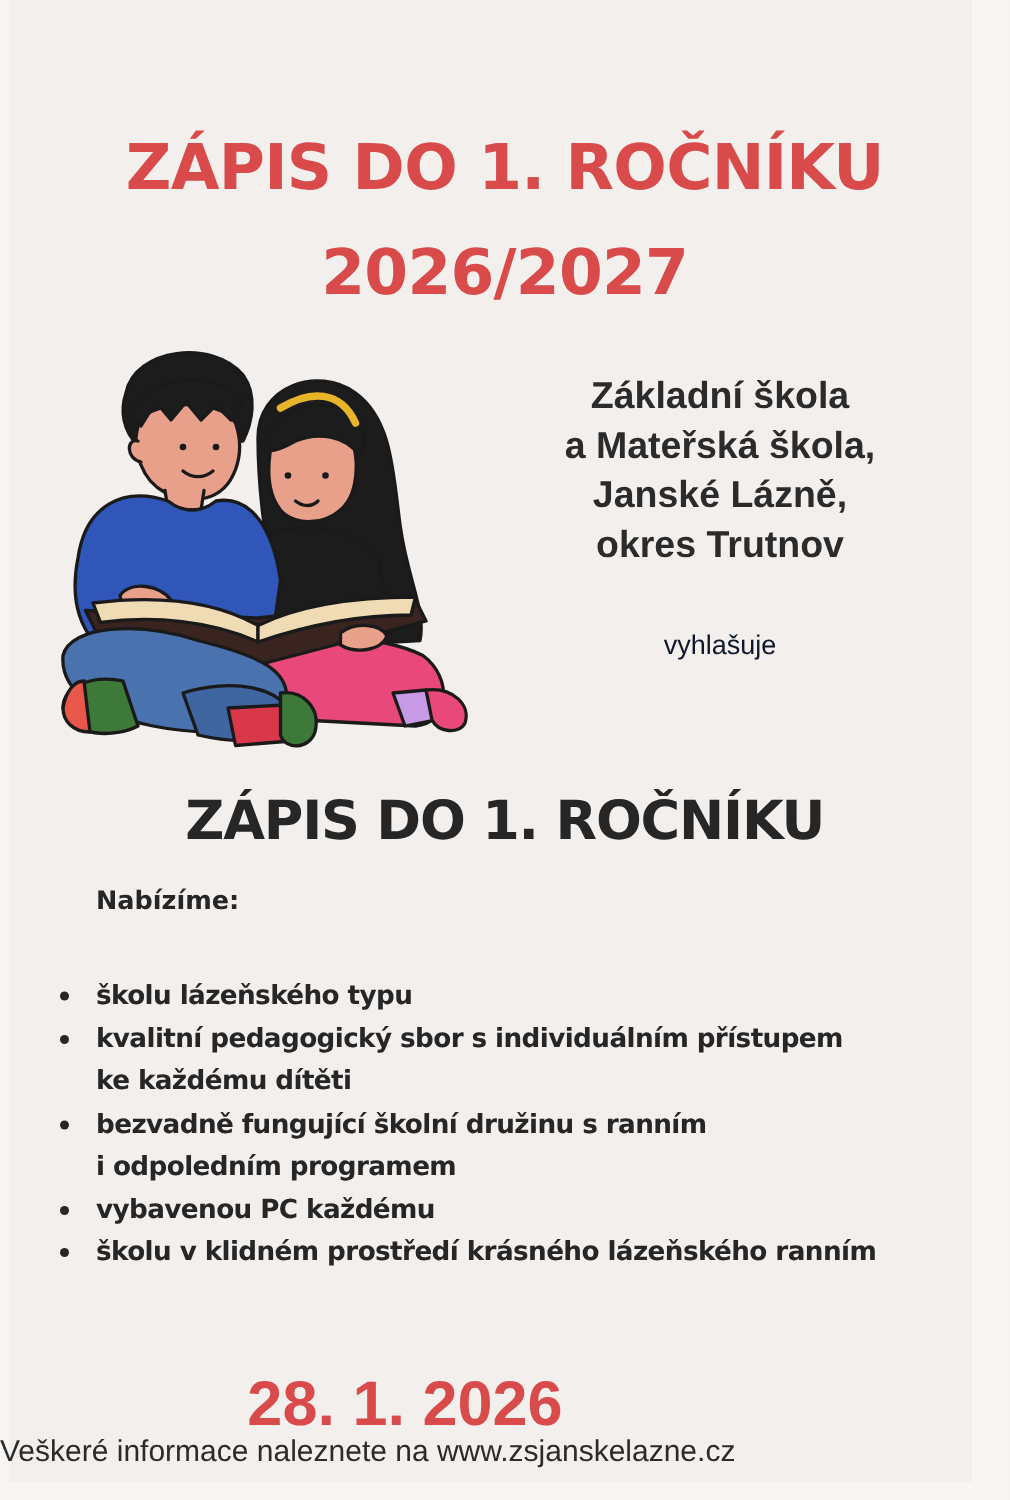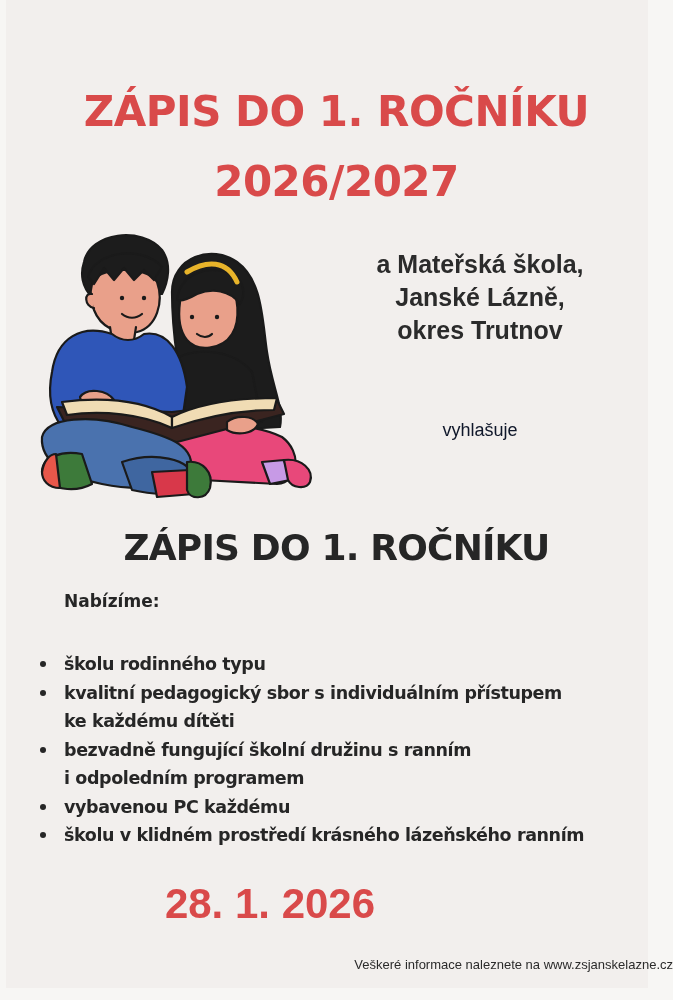--- a/index.html
+++ b/index.html
@@ -52,27 +52,27 @@
     font-family: "DejaVu Sans", sans-serif; font-weight: bold;
     font-size: 17.5px; line-height: 28.5px; color: #262626;
     letter-spacing: -0.4px;
   }
   .offers li { position: relative; padding-left: 26px; }
   .offers .bullet {
     position: absolute; left: 2px; top: 11px; width: 6px; height: 6px;
     border-radius: 50%; background: #262626;
   }
   .date {
-    position: absolute; left: 0; top: 880px; width: 540px; text-align: center;
+    position: absolute; left: 0; top: 912px; width: 540px; text-align: center;
     font-family: "Liberation Sans", sans-serif; font-weight: bold;
     font-size: 42px; color: #d94a4a;
   }
   .footer {
-    position: absolute; left: 0; top: 957px; width: 673px; text-align: right;
-    font-size: 13px; color: #2b2b2b; white-space: pre;
+    position: absolute; left: 0; top: 957px; width: 673px; text-align: left;
+    font-size: 20px; color: #2b2b2b; white-space: pre;
   }
   .footer a { color: #2b2b2b; text-decoration: none; }
 </style>
 </head>
 <body>
 
 <div class="poster"></div>
 
 <div class="title title-1">ZÁPIS DO 1. ROČNÍKU</div>
 <div class="title title-2">2026/2027</div>
@@ -131,33 +131,34 @@
       <path d="M20 250 C20 235 40 228 60 232 L70 262 C55 270 25 270 20 250 Z" fill="#3d7a3a"></path>
       <path d="M20 250 C22 238 28 232 34 232 L38 266 C26 266 20 258 20 250 Z" fill="#e8574a"></path>
 
       <path d="M130 250 L168 248 L172 272 L135 275 Z" fill="#d8384a"></path>
       <path d="M165 240 C180 238 192 250 188 266 C184 278 168 278 165 268 Z" fill="#3d7a3a"></path>
     </g>
   </svg>
 </div>
 
 <div class="school">
+  <div>Základní škola</div>
   <div>a Mateřská škola,</div>
   <div>Janské Lázně,</div>
   <div>okres Trutnov</div>
 </div>
 <div class="announces">vyhlašuje</div>
 
 <div class="subtitle">ZÁPIS DO 1. ROČNÍKU</div>
 <div class="offer-heading">Nabízíme:</div>
 
 <ul class="offers">
   <li>
     <span class="bullet"></span>
-    <div>školu rodinného typu</div>
+    <div>školu lázeňského typu</div>
   </li>
   <li>
     <span class="bullet"></span>
     <div>kvalitní pedagogický sbor s individuálním přístupem</div>
     <div>ke každému dítěti</div>
   </li>
   <li>
     <span class="bullet"></span>
     <div>bezvadně fungující školní družinu s ranním</div>
     <div>i odpoledním programem</div>

